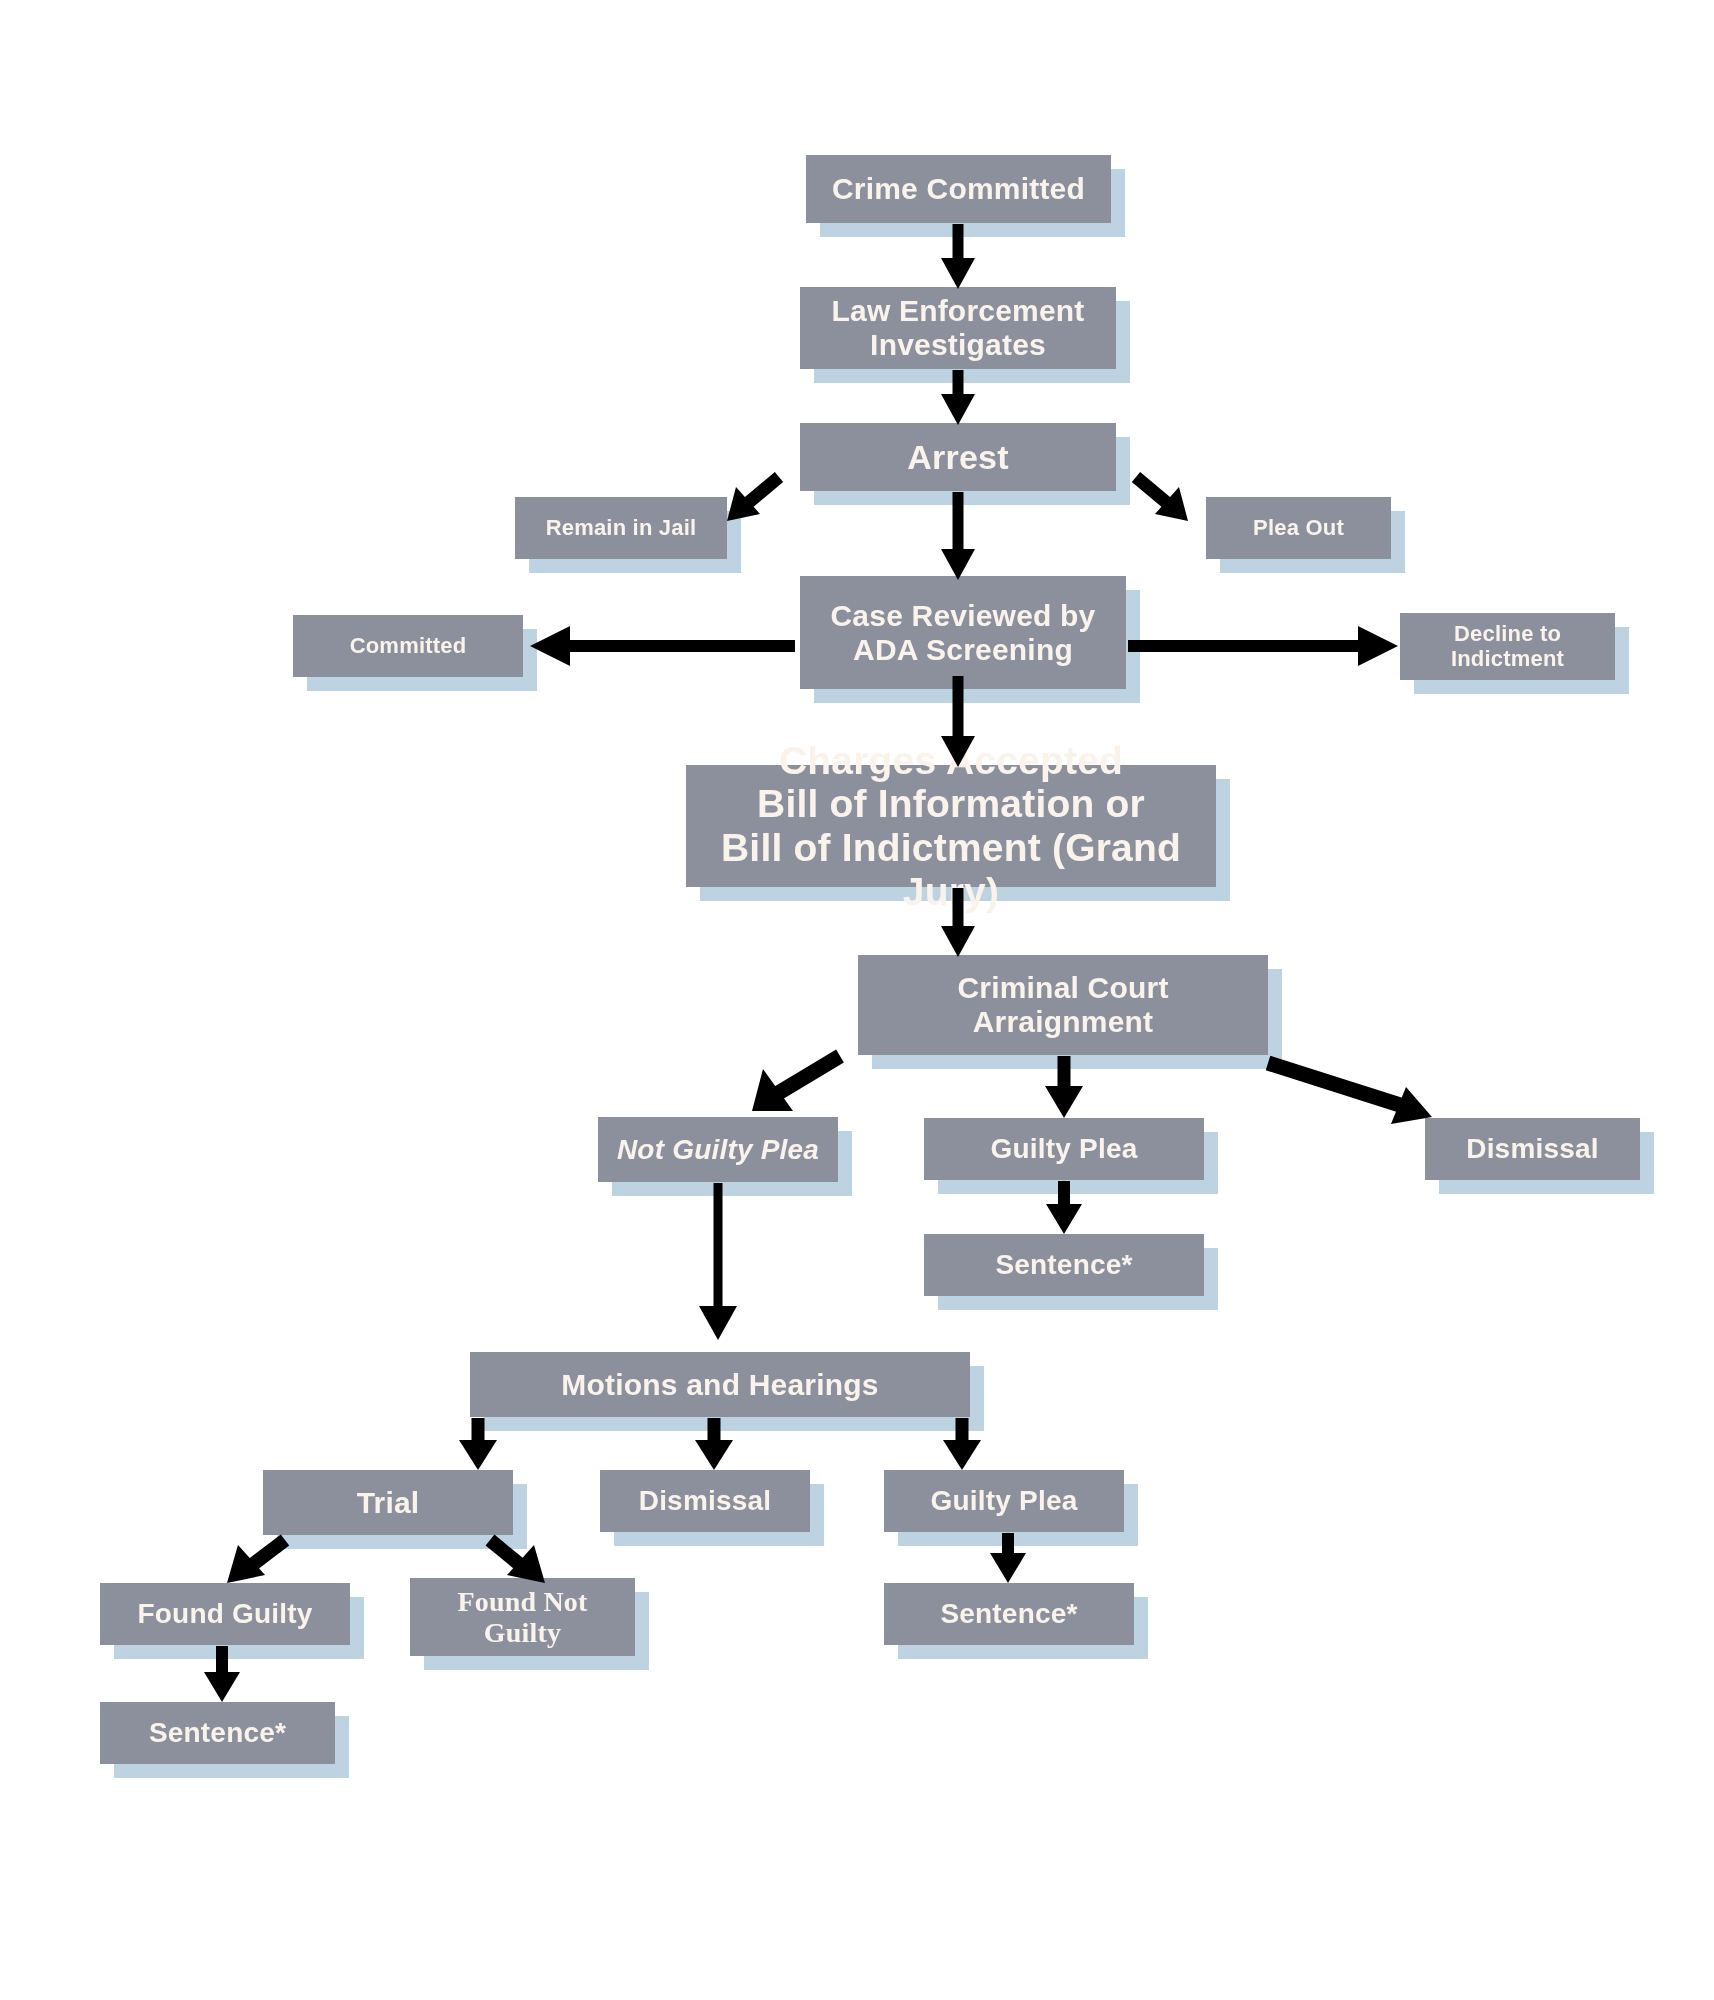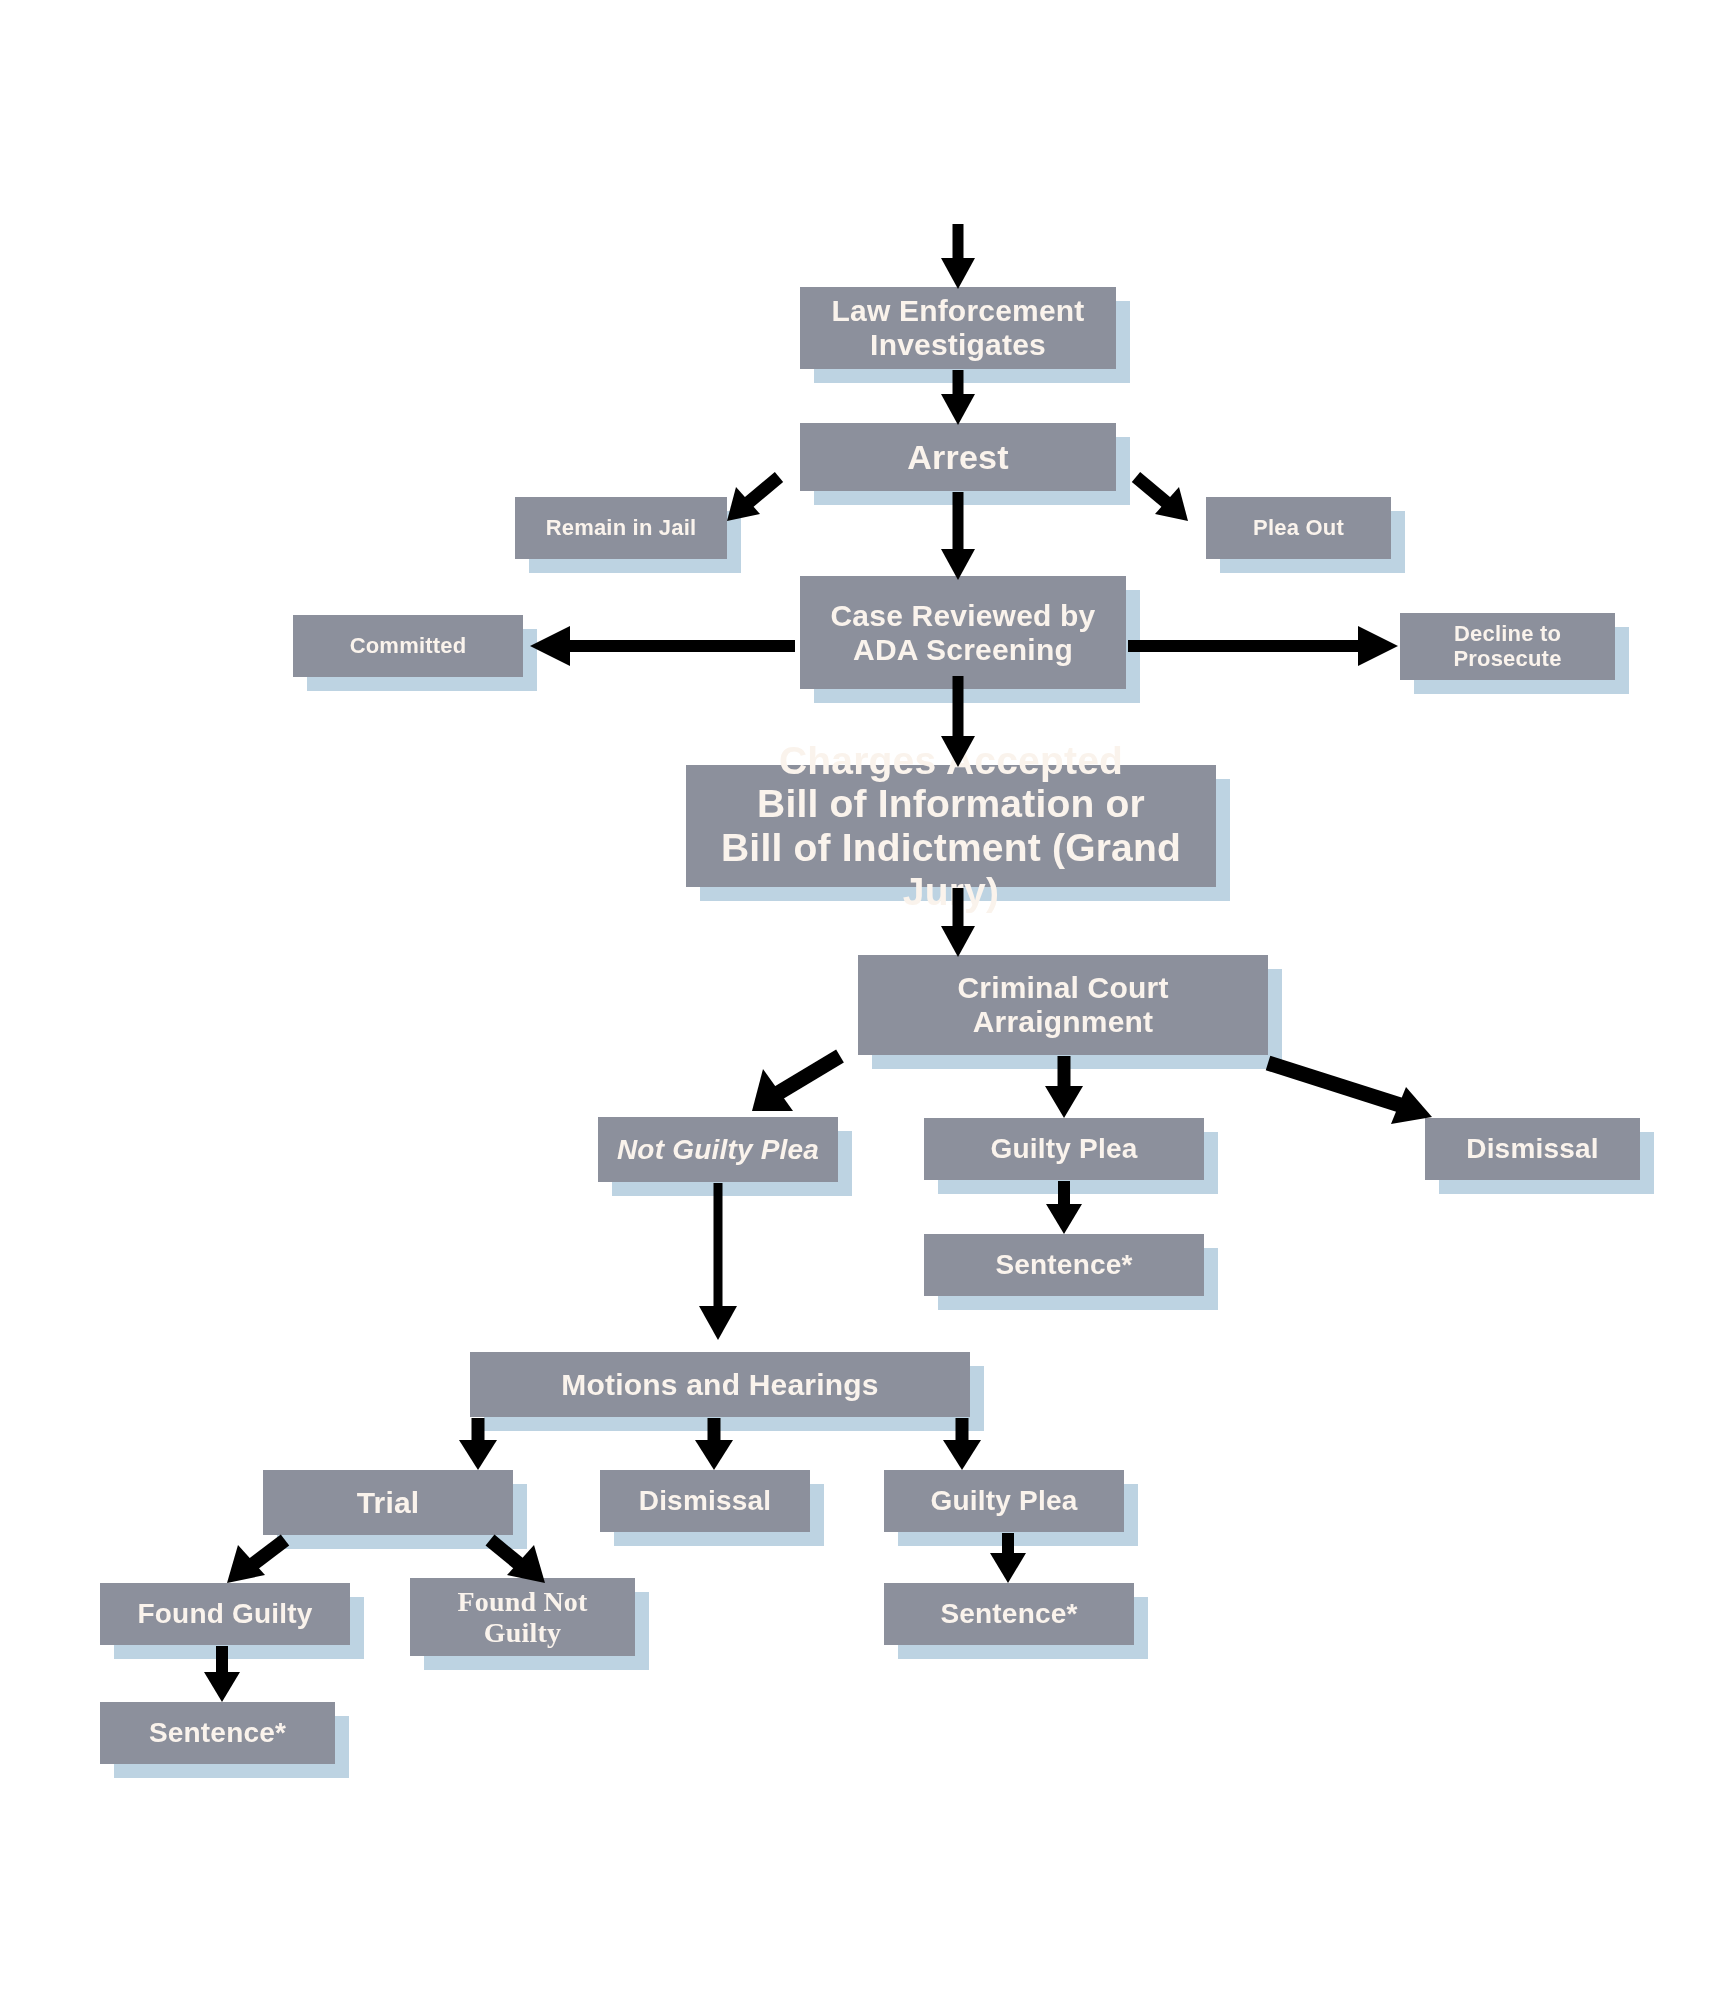--- a/index.html
+++ b/index.html
@@ -174,20 +174,25 @@
       <polygon points="1008,1583 990,1553 1026,1553" fill="#000"></polygon>
     </g>
 
     <g>
       <line x1="222" y1="1646" x2="222" y2="1685" stroke="#000" stroke-width="12"></line>
       <polygon points="222,1702 204,1672 240,1672" fill="#000"></polygon>
     </g>
 
   </svg>
 
+  <div class="node" style="left:806px; top:155px; width:305px; height:68px; font-size:30px;">
+    <span class="nodeshadow"></span>
+    <span class="nodebox"></span>
+    <span class="nodelabel">Crime Committed</span>
+  </div>
 
   <div class="node" style="left:800px; top:287px; width:316px; height:82px; font-size:30px;">
     <span class="nodeshadow"></span>
     <span class="nodebox"></span>
     <span class="nodelabel">Law Enforcement
 Investigates</span>
   </div>
 
   <div class="node" style="left:800px; top:423px; width:316px; height:68px; font-size:34px;">
     <span class="nodeshadow"></span>
@@ -217,21 +222,21 @@
   <div class="node" style="left:293px; top:615px; width:230px; height:62px; font-size:22px;">
     <span class="nodeshadow"></span>
     <span class="nodebox"></span>
     <span class="nodelabel">Committed</span>
   </div>
 
   <div class="node" style="left:1400px; top:613px; width:215px; height:67px; font-size:22px;">
     <span class="nodeshadow"></span>
     <span class="nodebox"></span>
     <span class="nodelabel">Decline to
-Prosecute</span>
+Indictment</span>
   </div>
 
   <div class="node" style="left:686px; top:765px; width:530px; height:122px; font-size:39px;">
     <span class="nodeshadow"></span>
     <span class="nodebox"></span>
     <span class="nodelabel">Charges Accepted
 Bill of Information or
 Bill of Indictment (Grand Jury)</span>
   </div>
 

